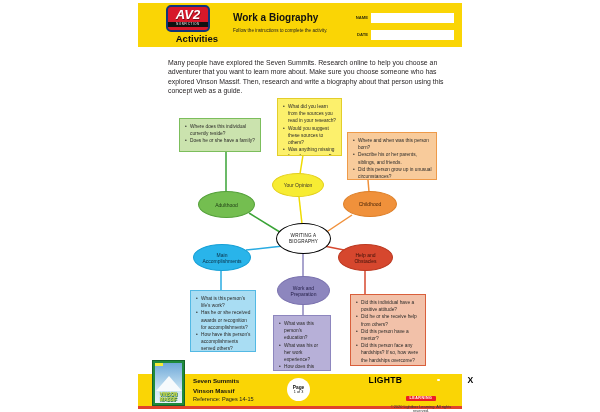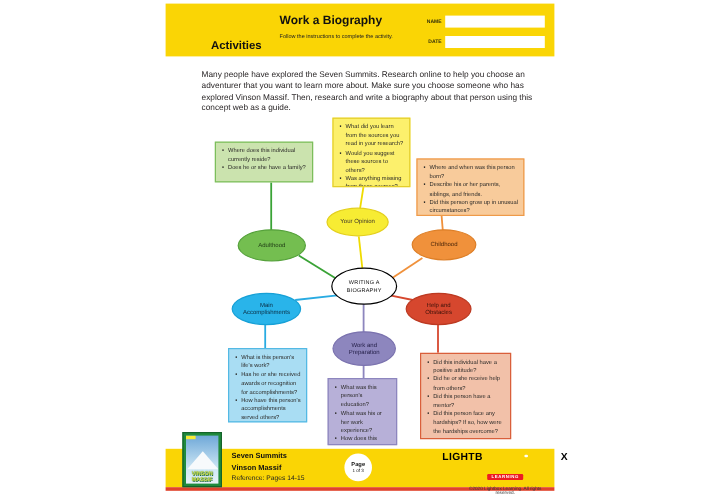--- a/index.html
+++ b/index.html
@@ -85,20 +85,24 @@
             font-size:3.6px;line-height:5px;padding:0 4px;letter-spacing:0.5px;border-radius:1px;}
   .lb-copy{margin-top:2px;font-size:3.9px;line-height:4.6px;color:#333;}
 </style>
 </head>
 <body>
 
 <div class="canvas">
 
   <div class="abs band header-band">
     
+  </div>
+  <div class="abs av2-logo">
+    <span class="av2-text">AV2</span>
+    <span class="av2-sub">NONFICTION</span>
   </div>
   <div class="abs activities">Activities</div>
   <div class="abs ws-title">Work a Biography</div>
   <div class="abs ws-subtitle">Follow the instructions to complete the activity.</div>
   <div class="abs nd-row nd-1">
     <span class="nd-label">NAME</span>
     <span class="nd-box"></span>
   </div>
   <div class="abs nd-row nd-2">
     <span class="nd-label">DATE</span>

